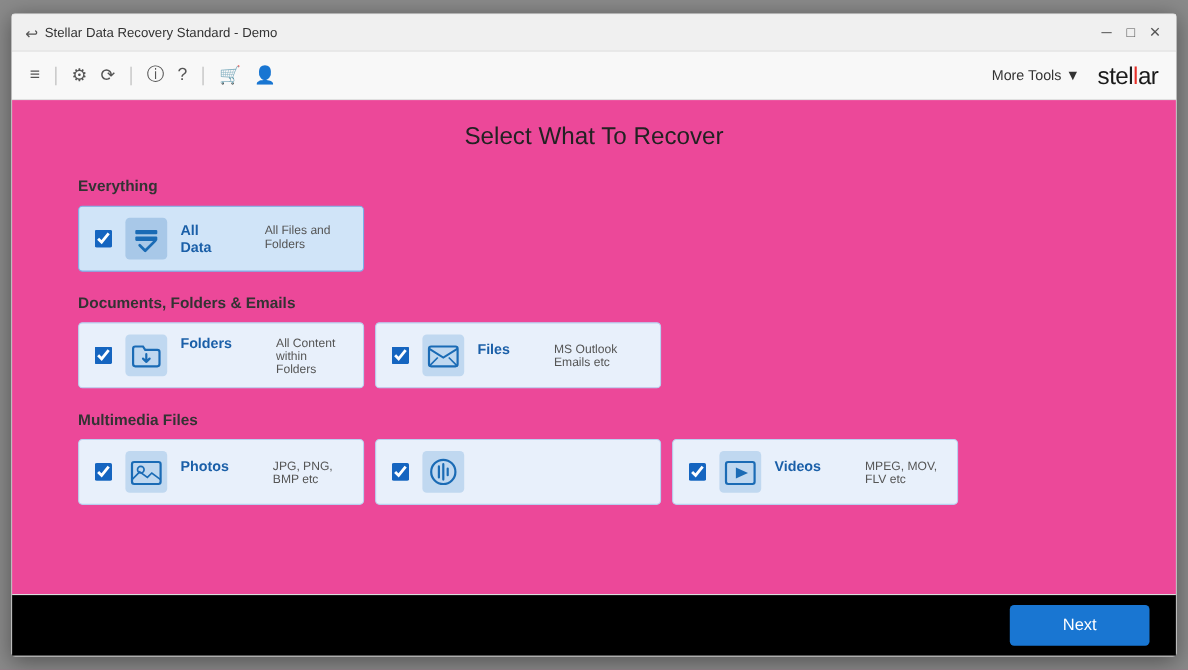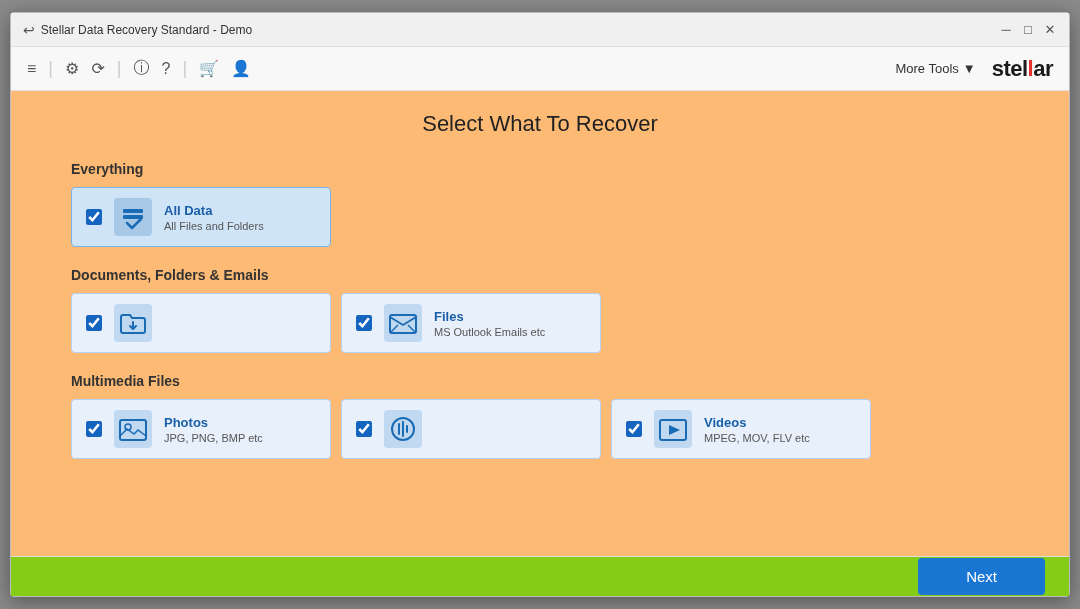--- a/index.html
+++ b/index.html
@@ -95,31 +95,31 @@
     .more-tools-btn {
       font-size: 13px;
       color: #333;
       cursor: pointer;
       display: flex;
       align-items: flex-end;
       gap: 4px;
     }
     .stellar-logo {
       font-size: 22px;
-      font-weight: bold;
+      font-weight: normal;
       color: #1a1a1a;
       letter-spacing: -0.5px;
     }
     .stellar-logo span {
       color: #e8312a;
     }
     
     .main-content {
       flex: 1;
-      background: #fdba74;
+      background: #ec4899;
       padding: 20px 60px 20px 60px;
       overflow-y: auto;
       position: relative;
     }
     .page-title {
       font-size: 22px;
       font-weight: 400;
       color: #222;
       text-align: center;
       margin-bottom: 24px;
@@ -175,37 +175,37 @@
       justify-content: center;
       flex-shrink: 0;
       color: #1a6bb5;
       font-size: 20px;
     }
     .card.all-data .card-icon {
       background: #a8c8e8;
     }
     .card-text-block {
       display: flex;
-      flex-direction: column;
     }
     .card-title {
       font-size: 13px;
       font-weight: 600;
       color: #1a5fa8;
     }
     .card-subtitle {
       font-size: 11px;
       color: #555;
       margin-top: 2px;
+      margin-left: 40px;
     }
     
     .bottom-bar {
-      background: #84cc16;
+      background: #000000;
       border-top: 1px solid #ddd;
-      height: 40px;
+      height: 56px;
       display: flex;
       align-items: center;
       justify-content: flex-end;
       padding: 0 24px;
       flex-shrink: 0;
     }
     .next-btn {
       background: #1976d2;
       color: white;
       border: none;
@@ -293,20 +293,24 @@
         <div class="card">
           <div class="card-checkbox">
             <input type="checkbox" checked="" style="">
           </div>
           <div class="card-icon">
             <svg width="30" height="28" viewBox="0 0 30 28" fill="none">
               <path d="M3 8 Q3 6 5 6 L12 6 L14 9 L25 9 Q27 9 27 11 L27 22 Q27 24 25 24 L5 24 Q3 24 3 22 Z" fill="none" stroke="#1a6bb5" stroke-width="2"></path>
               <path d="M15 13 L15 20 M12 17 L15 20 L18 17" stroke="#1a6bb5" stroke-width="2" fill="none" stroke-linecap="round" stroke-linejoin="round"></path>
             </svg>
           </div>
+          <div class="card-text-block">
+            <span class="card-title">Folders</span>
+            <span class="card-subtitle">All Content within Folders</span>
+          </div>
         </div>
 
         <div class="card">
           <div class="card-checkbox">
             <input type="checkbox" checked="" style="">
           </div>
           <div class="card-icon">
             <svg width="30" height="26" viewBox="0 0 30 26" fill="none">
               <rect x="2" y="5" width="26" height="18" rx="2" fill="none" stroke="#1a6bb5" stroke-width="2"></rect>
               <path d="M2 7 L15 15 L28 7" stroke="#1a6bb5" stroke-width="1.8" fill="none"></path>

